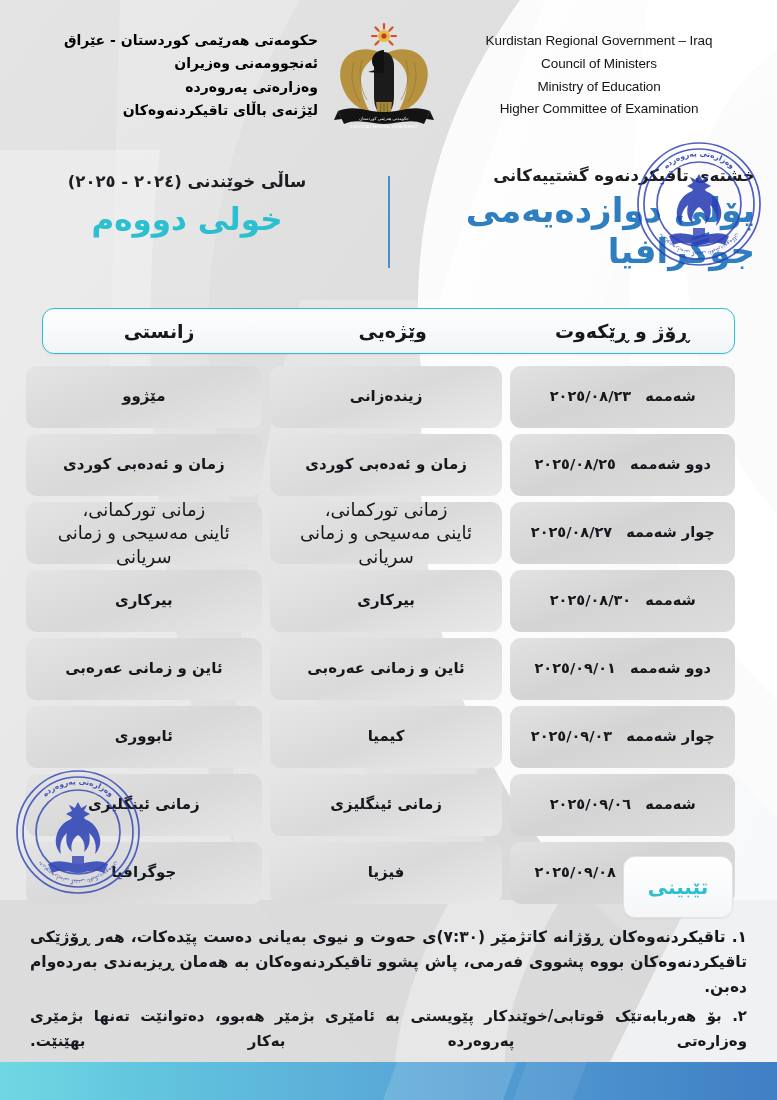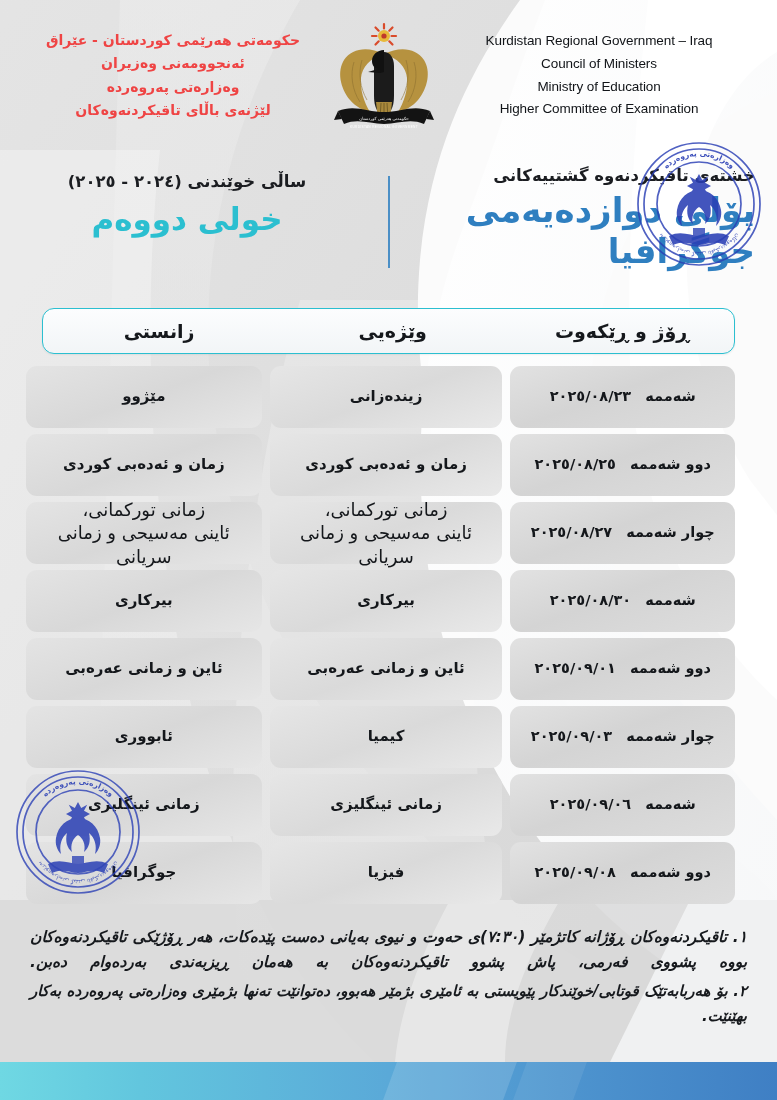--- a/index.html
+++ b/index.html
@@ -50,22 +50,23 @@
     font-size: 13.5px;
     font-weight: 400;
     color: #111418;
     letter-spacing: -0.1px;
     white-space: nowrap;
   }
   .org-line-ku {
     font-family: "DejaVu Sans", sans-serif;
     font-size: 14px;
     font-weight: 700;
-    color: #ef4444;
+    color: #000000;
     white-space: nowrap;
+    text-align: right;
   }
 
   
   .emblem { width: 112px; height: 118px; position: relative; flex: 0 0 auto; }
 
   
   .title-band {
     position: absolute;
     top: 152px; left: 0; right: 0;
     height: 140px;
@@ -229,21 +230,20 @@
     direction: rtl;
   }
   .note-item {
     font-size: 15.5px;
     font-weight: 700;
     color: #16191d;
     line-height: 1.62;
     text-align: justify;
     text-align-last: justify;
     margin-bottom: 4px;
-    font-style: italic;
   }
   .note-item.n2 { font-size: 15px; }
 
   
   .footer-strip {
     position: absolute;
     left: 0; right: 0; bottom: 0;
     height: 38px;
     background: linear-gradient(90deg,#6fd8e3 0%, #62c6de 18%, #5aa9d8 50%, #4e95cf 72%, #3f7fc4 100%);
     z-index: 8;
@@ -537,20 +537,21 @@
           <span class="date-day">دوو شەممە</span>
           <span class="date-num">٢٠٢٥/٠٩/٠٨</span>
         </span>
       </div>
       <div class="td c-sci">فیزیا</div>
       <div class="td c-lit">جوگرافیا</div>
     </div>
 
   </div>
 
+  <div class="note-badge">تێبینی</div>
 
   <div class="notes">
     <div class="note-item n1">١. تاقیکردنەوەکان ڕۆژانە کاتژمێر (٧:٣٠)ی حەوت و نیوی بەیانی دەست پێدەکات، هەر ڕۆژێکی تاقیکردنەوەکان بووە پشووی فەرمی، پاش پشوو تاقیکردنەوەکان بە هەمان ڕیزبەندی بەردەوام دەبن.</div>
     <div class="note-item n2">٢. بۆ هەربابەتێک قوتابی/خوێندکار پێویستی بە ئامێری بژمێر هەبوو، دەتوانێت تەنها بژمێری وەزارەتی پەروەردە بەکار بهێنێت.</div>
   </div>
 
   <div class="footer-strip">
     <div class="facet f1"></div>
     <div class="facet f2"></div>
   </div>

